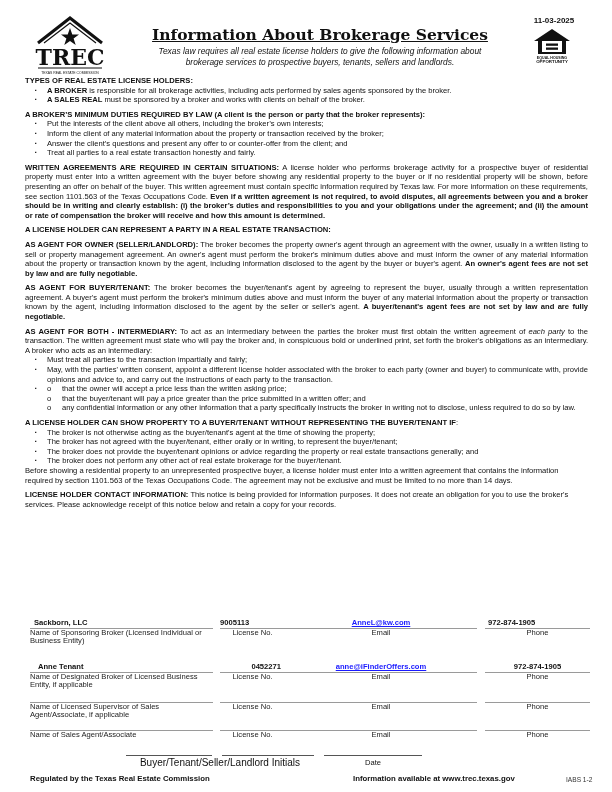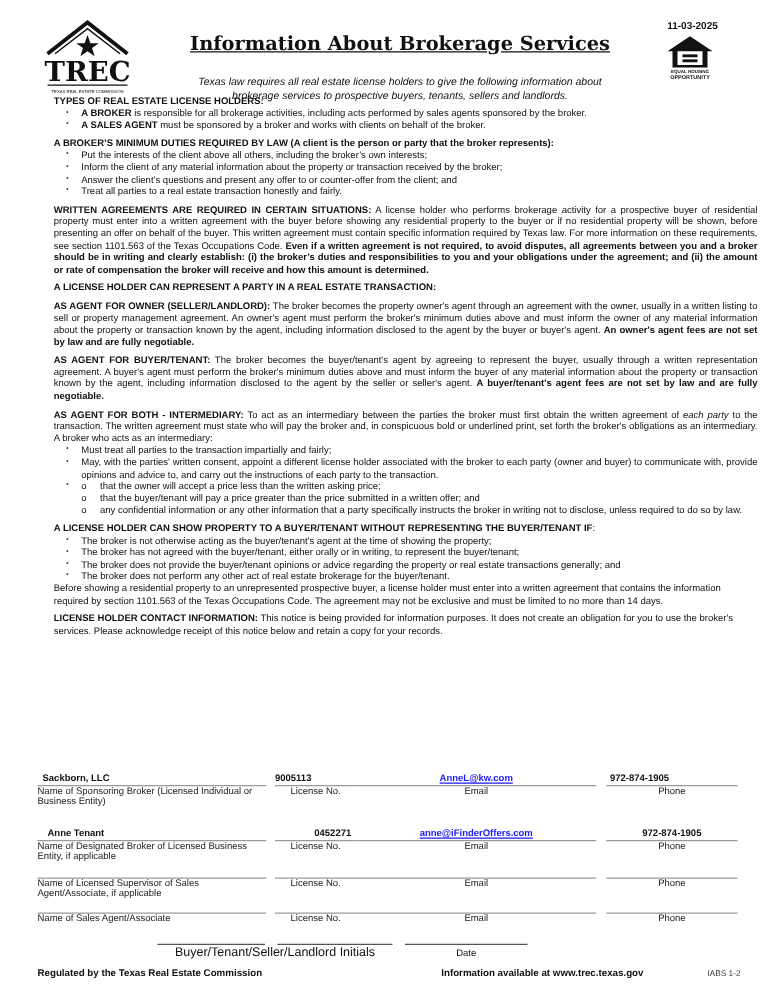--- a/index.html
+++ b/index.html
@@ -4,26 +4,26 @@
 <style>
   * { box-sizing: border-box; margin: 0; padding: 0; }
   html, body { width: 612px; height: 792px; background: #ffffff; overflow: hidden; }
   body { font-family: "Liberation Sans", sans-serif; color: #111; font-size: 7.6px; line-height: 9.6px; position: relative; }
   .page { position: absolute; left: 0; top: 0; width: 612px; height: 792px; }
 
   
   .logo { position: absolute; left: 30px; top: 14px; width: 80px; height: 62px; }
   .logo svg { display: block; }
   .title { position: absolute; left: 120px; top: 26px; width: 400px; text-align: center; font-family: "DejaVu Serif", serif; font-weight: bold; font-size: 15.5px; line-height: 18px; text-decoration: underline; }
-  .subtitle { position: absolute; left: 110px; top: 60px; width: 420px; text-align: center; font-style: italic; font-size: 8.4px; line-height: 11px; }
+  .subtitle { position: absolute; left: 110px; top: 46px; width: 420px; text-align: center; font-style: italic; font-size: 8.4px; line-height: 11px; }
   .date { position: absolute; left: 522px; top: 16px; width: 64px; text-align: center; font-weight: bold; font-size: 8px; }
   .eho { position: absolute; left: 532px; top: 28px; width: 40px; height: 36px; }
 
   
-  .content { position: absolute; left: 43px; top: 76px; width: 563px; }
+  .content { position: absolute; left: 25px; top: 76px; width: 563px; }
   .h { font-weight: bold; margin-top: 0; }
   .sec { margin-bottom: 5px; }
   ul.b { list-style: none; margin-left: 10px; }
   ul.b > li { position: relative; padding-left: 12px; }
   ul.b > li::before { content: "\25AA"; position: absolute; left: 0; top: 0; font-size: 5px; }
   ul.o { list-style: none; margin-left: 10px; }
   ul.o > li { position: relative; padding-left: 17px; text-align: justify; }
   ul.o > li::before { content: "o"; position: absolute; left: 2px; top: 0; }
   .just { text-align: justify; }
   b { font-weight: bold; }
@@ -76,21 +76,21 @@
       <text x="20" y="35" text-anchor="middle" font-family="Liberation Sans, sans-serif" font-weight="bold" font-size="4.4" fill="#111">OPPORTUNITY</text>
     </svg>
   </div>
 
   <div class="content">
 
     <div class="sec">
       <div class="h">TYPES OF REAL ESTATE LICENSE HOLDERS:</div>
       <ul class="b">
         <li><b>A BROKER</b><span> is responsible for all brokerage activities, including acts performed by sales agents sponsored by the broker.</span></li>
-        <li><b>A SALES AGENT</b><span> must be sponsored by a broker and works with clients on behalf of the broker.</span></li>
+        <li><b>A SALES REAL</b><span> must be sponsored by a broker and works with clients on behalf of the broker.</span></li>
       </ul>
     </div>
 
     <div class="sec">
       <div class="h">A BROKER’S MINIMUM DUTIES REQUIRED BY LAW (A client is the person or party that the broker represents):</div>
       <ul class="b">
         <li>Put the interests of the client above all others, including the broker’s own interests;</li>
         <li>Inform the client of any material information about the property or transaction received by the broker;</li>
         <li>Answer the client’s questions and present any offer to or counter-offer from the client; and</li>
         <li>Treat all parties to a real estate transaction honestly and fairly.</li>

